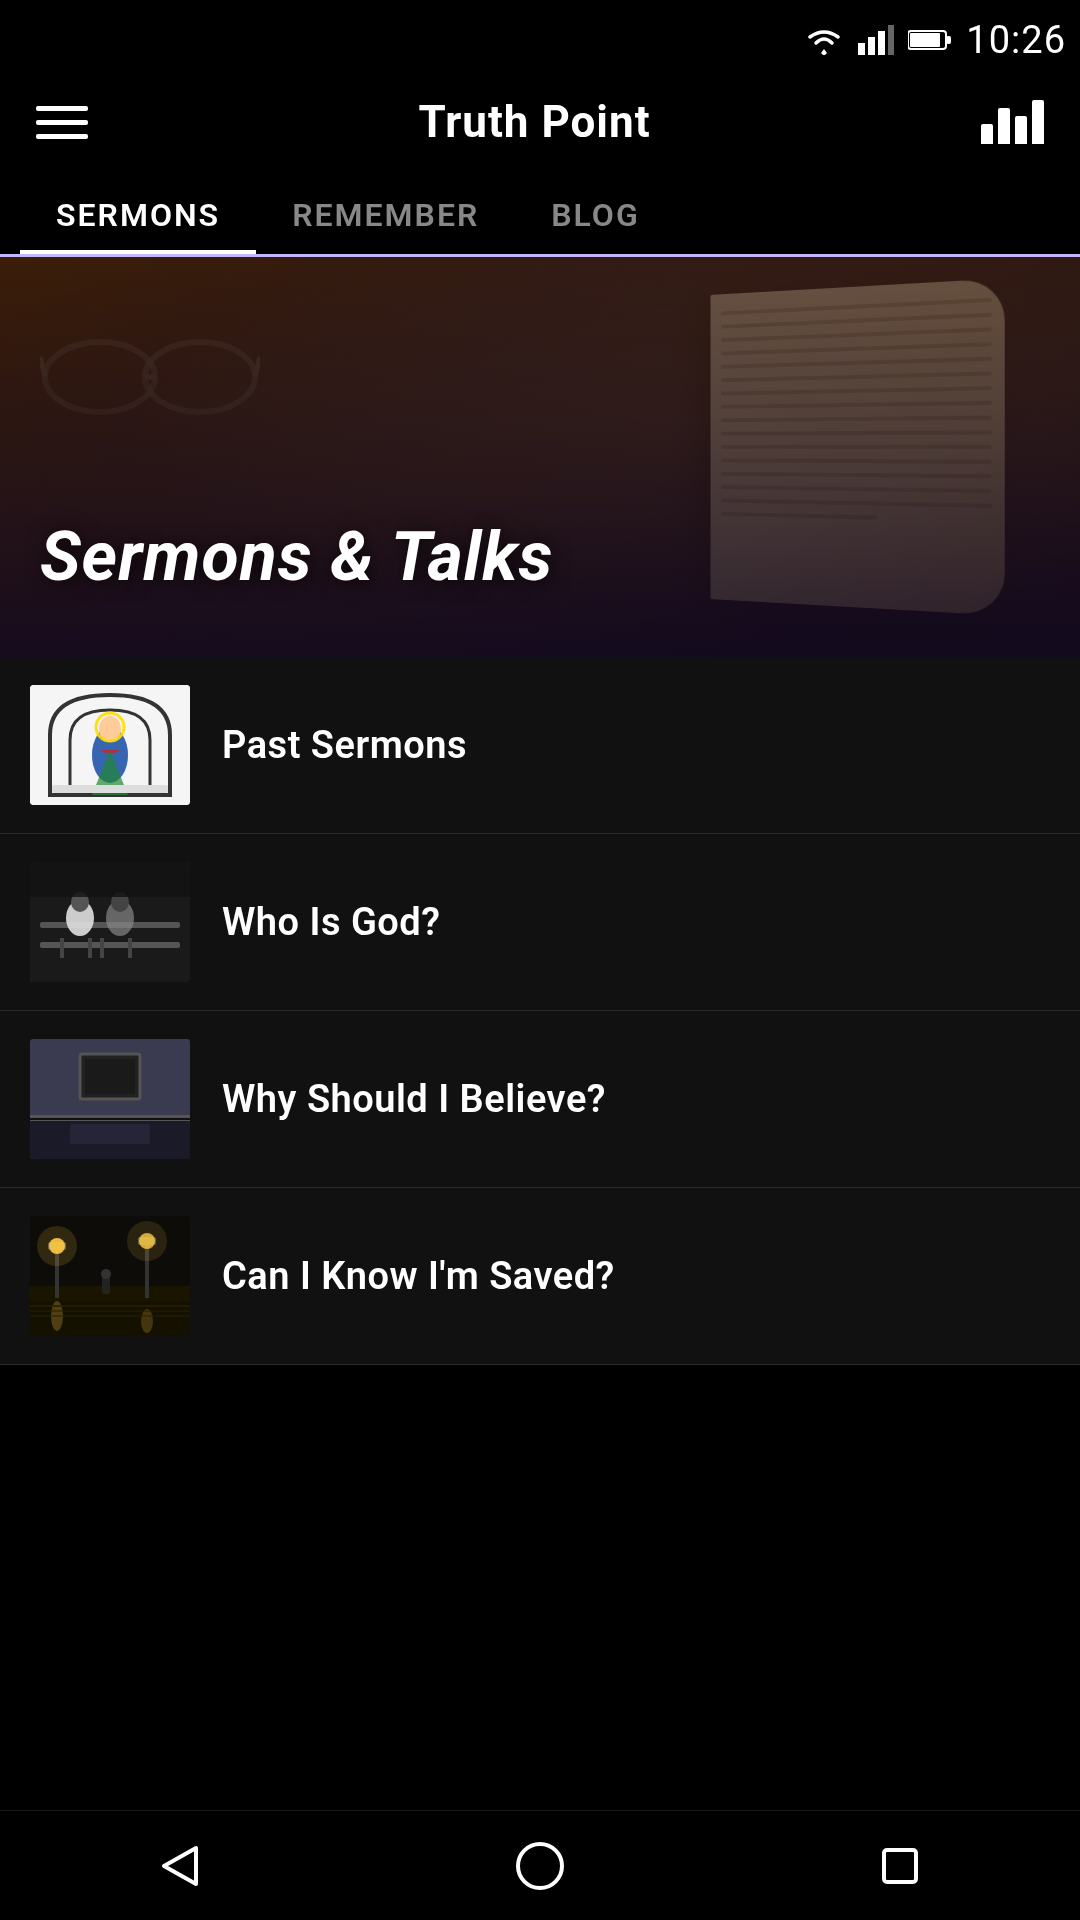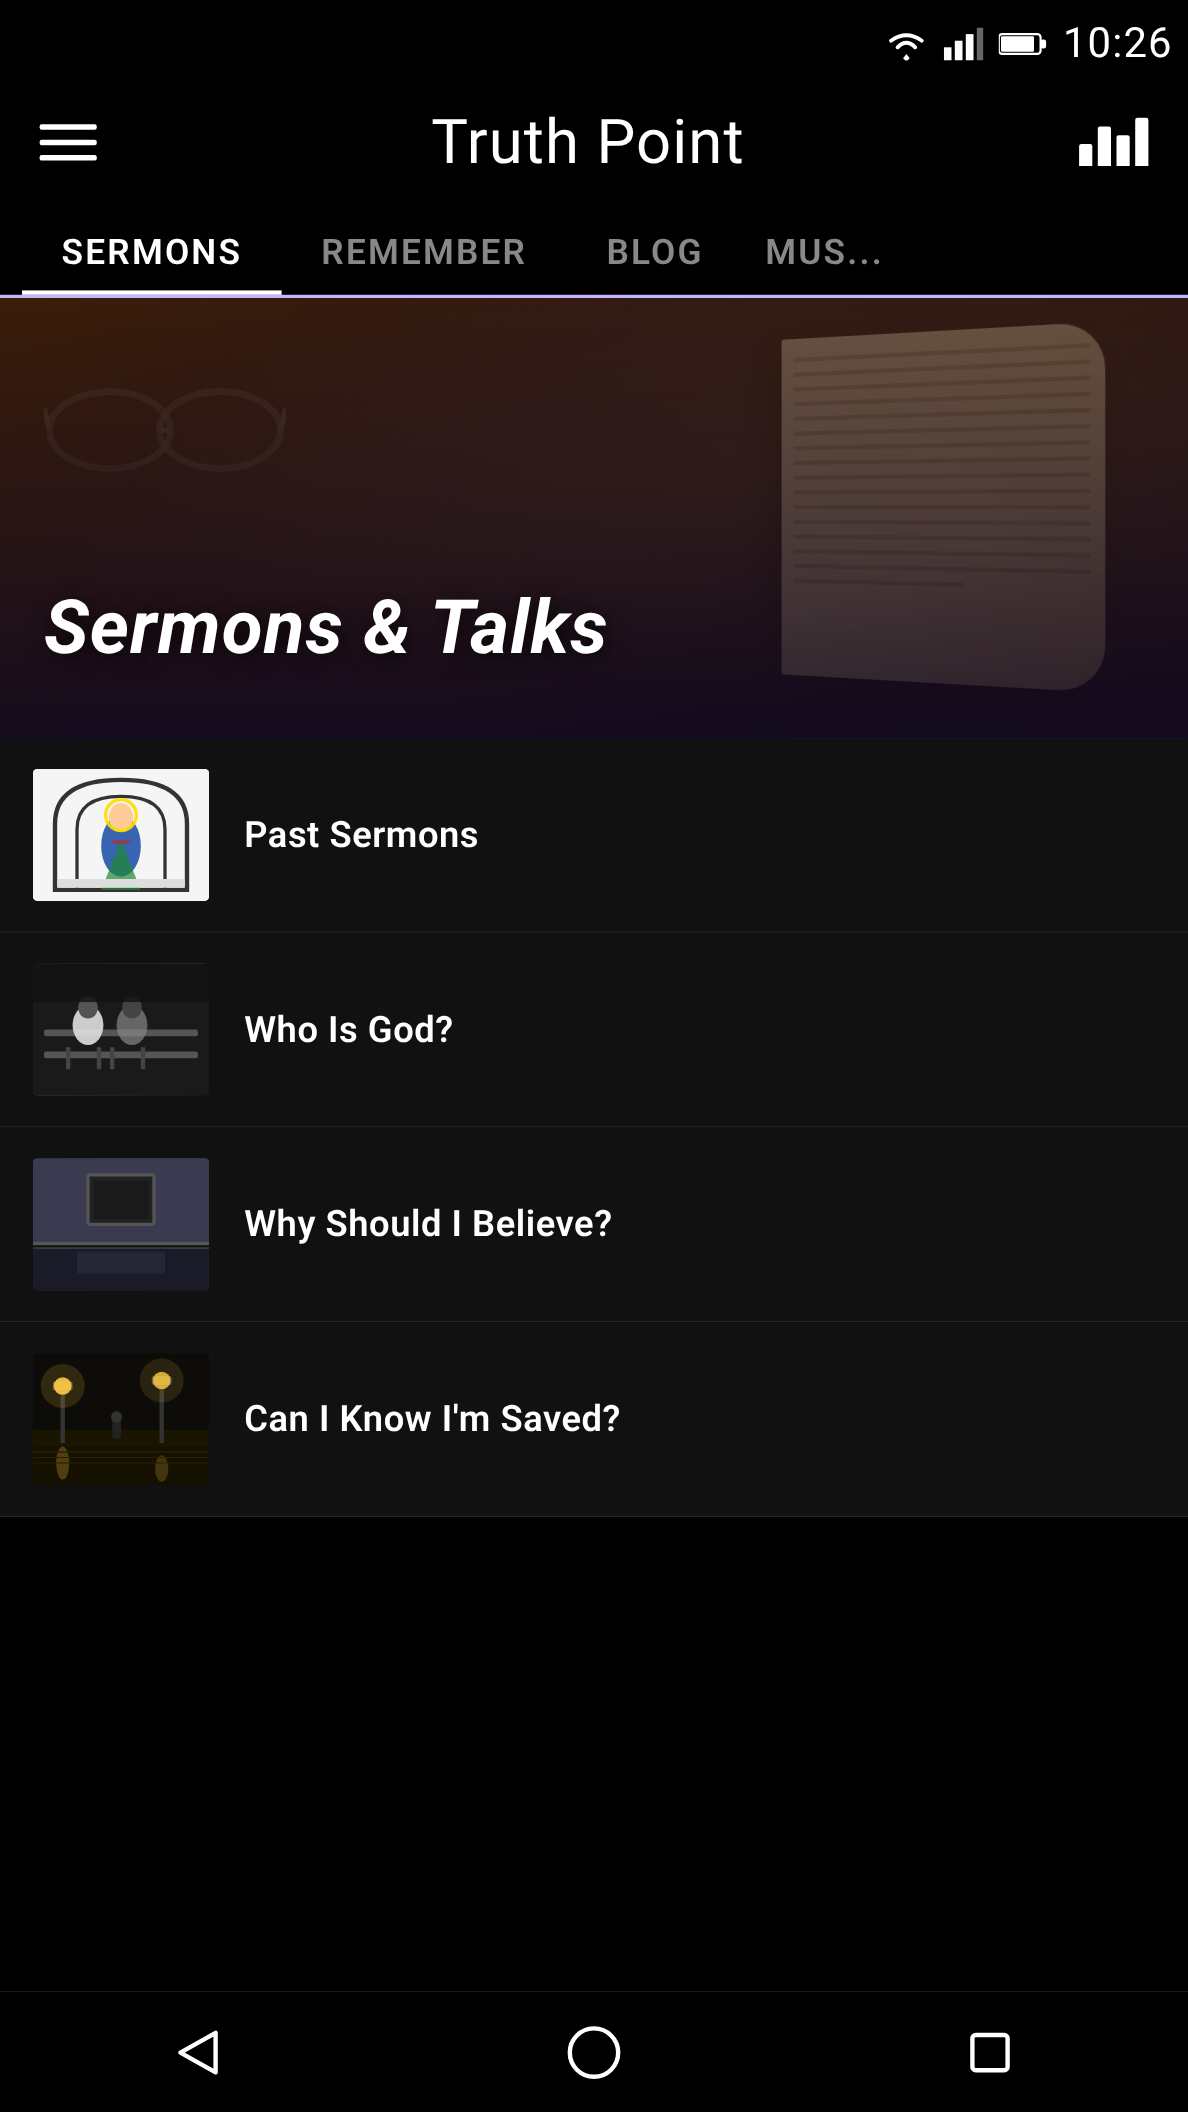--- a/index.html
+++ b/index.html
@@ -50,22 +50,22 @@
       cursor: pointer;
     }
     .hamburger-icon span {
       display: block;
       width: 52px;
       height: 5px;
       background: #fff;
       border-radius: 2px;
     }
     .app-title {
-      font-size: 56px;
-      font-weight: 400;
+      font-size: 44px;
+      font-weight: 700;
       color: #fff;
       letter-spacing: 1px;
     }
     .chart-icon {
       display: flex;
       align-items: flex-end;
       gap: 5px;
     }
     .chart-icon .bar {
       background: #fff;
@@ -215,21 +215,21 @@
     .thumb-who-is-god {
       background: linear-gradient(135deg, #2a2a2a 0%, #444 50%, #1a1a1a 100%);
     }
     .thumb-why-believe {
       background: linear-gradient(135deg, #3a3a5a 0%, #4a4a6a 50%, #2a2a3a 100%);
     }
     .thumb-can-i-know {
       background: linear-gradient(135deg, #1a1000 0%, #3a2800 50%, #0a0800 100%);
     }
     .sermon-label {
-      font-size: 33px;
+      font-size: 38px;
       font-weight: 600;
       color: #fff;
       letter-spacing: 0.5px;
     }
 
     
     .bottom-nav {
       position: fixed;
       bottom: 0;
       left: 0;
@@ -300,21 +300,20 @@
     <div class="bar" style="height:36px;"></div>
     <div class="bar" style="height:28px;"></div>
     <div class="bar" style="height:44px;"></div>
   </div>
 </div>
 
 <div class="tabs">
   <div class="tab active">SERMONS</div>
   <div class="tab">REMEMBER</div>
   <div class="tab">BLOG</div>
-  <div class="tab-more">MUS...</div>
 </div>
 
 <div class="hero-banner">
   <div class="hero-book"></div>
 
   <div class="hero-page-right">
     <div class="hero-page-lines">
       <div></div>
         <div></div>
         <div></div>

